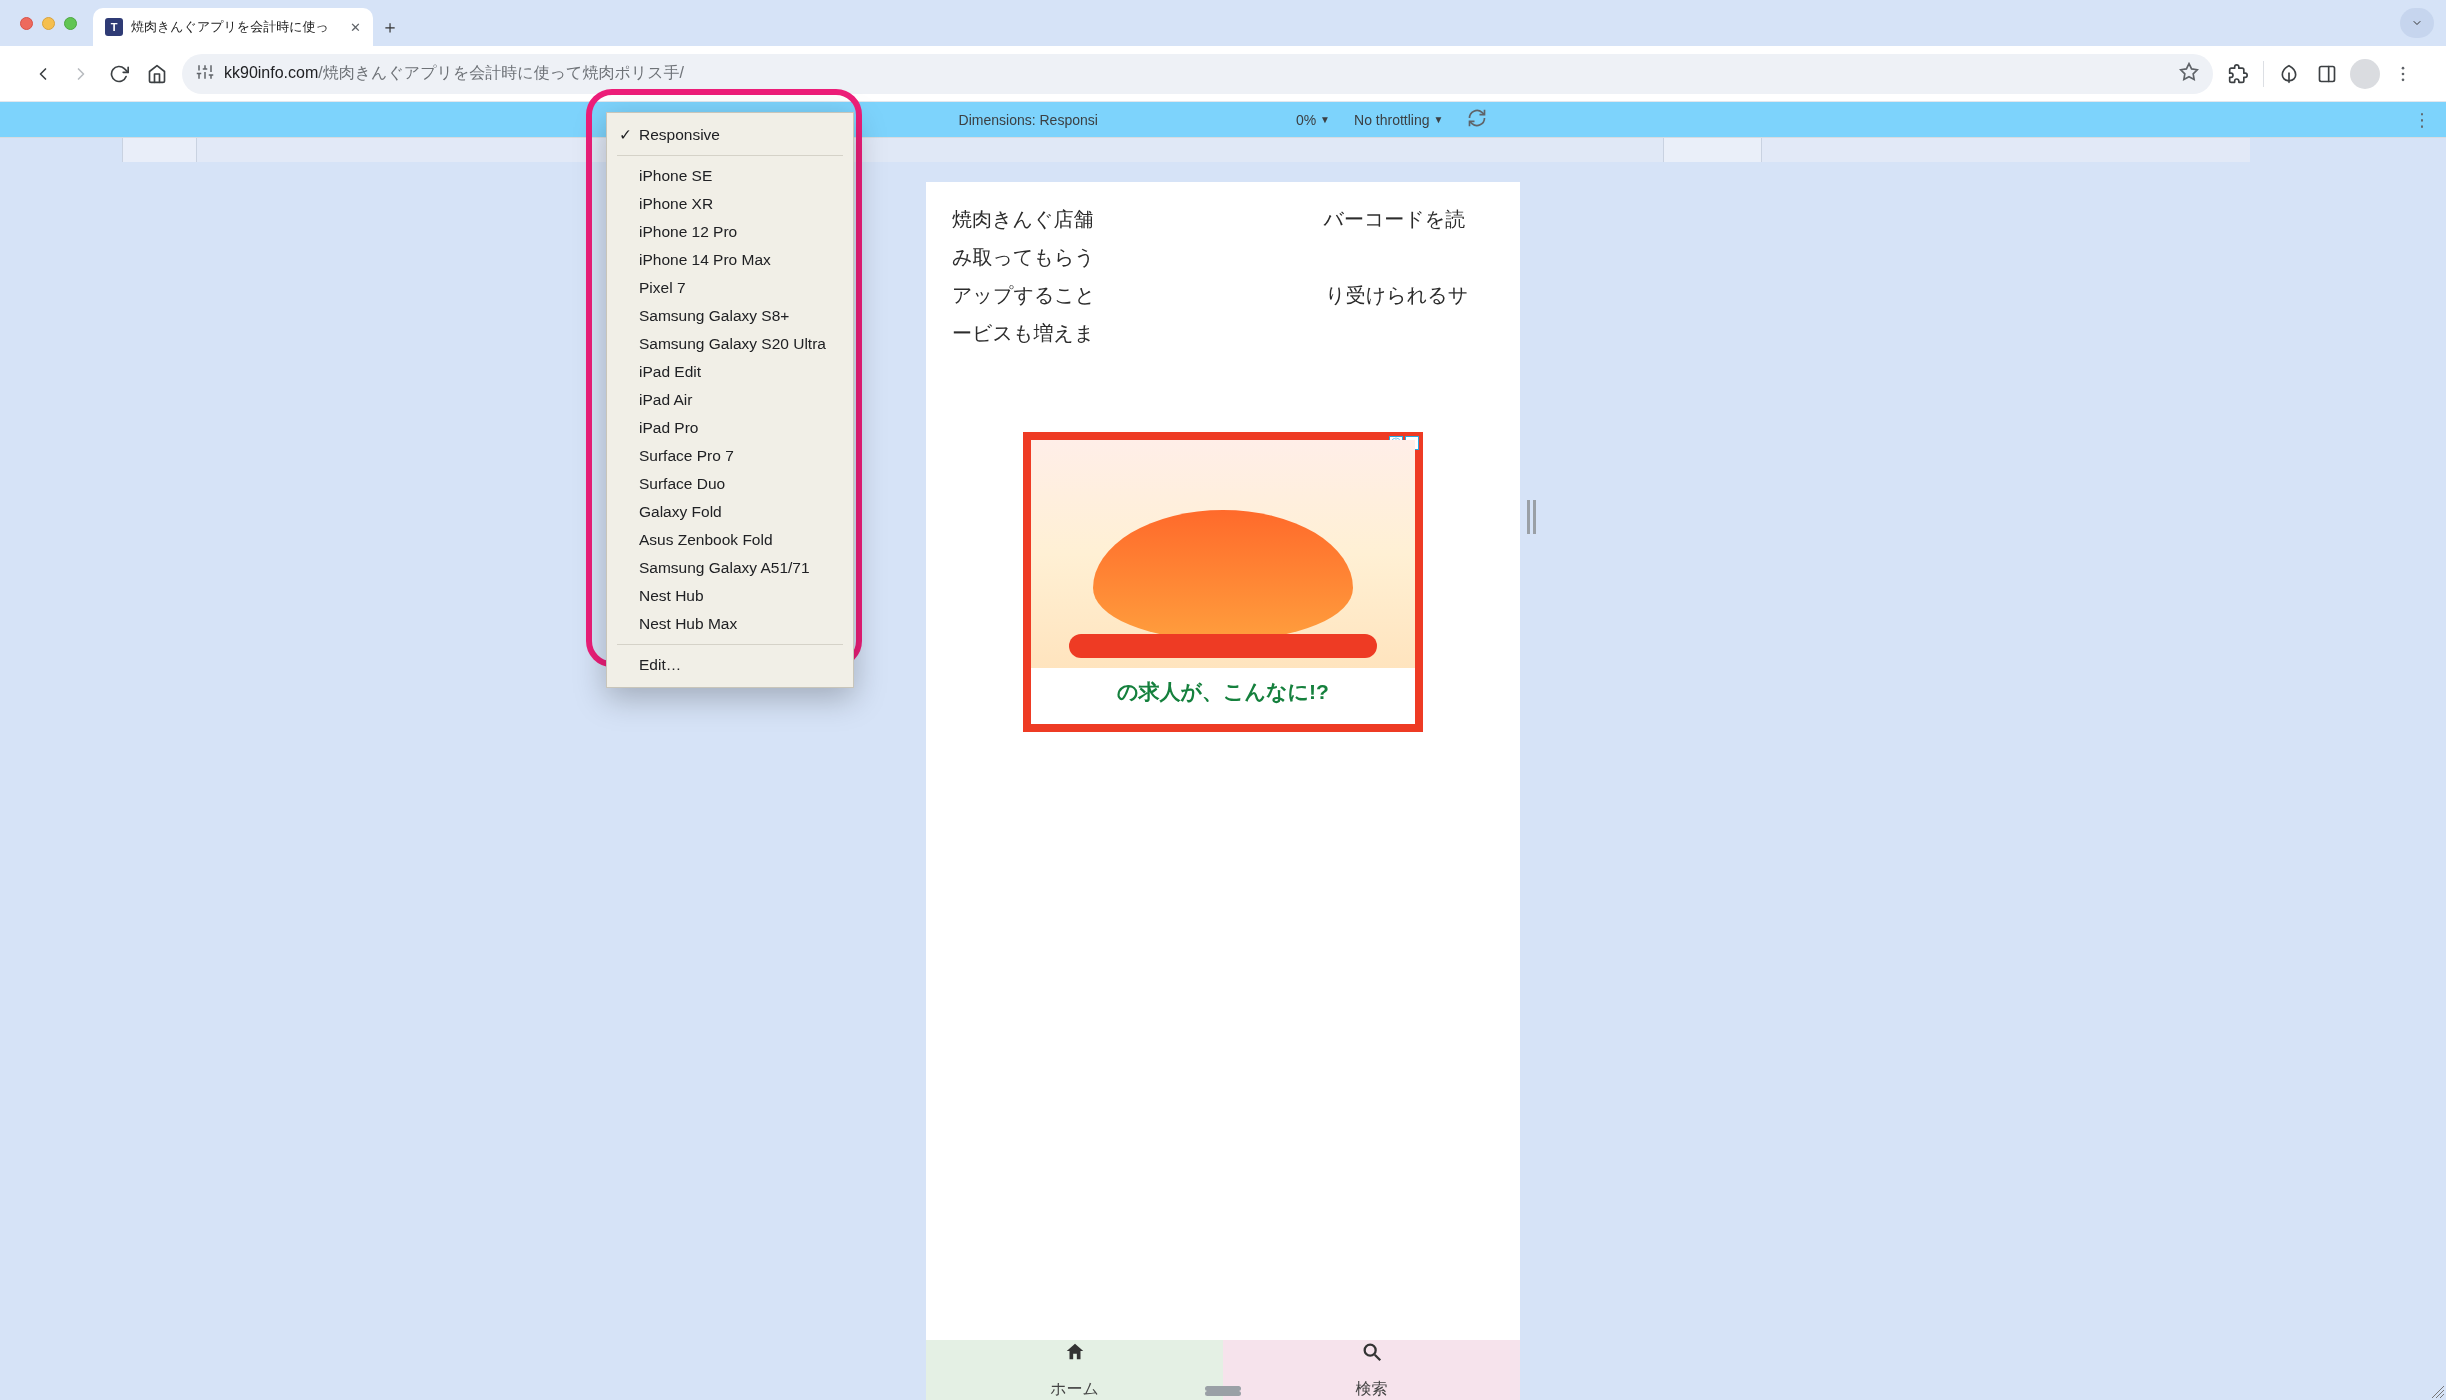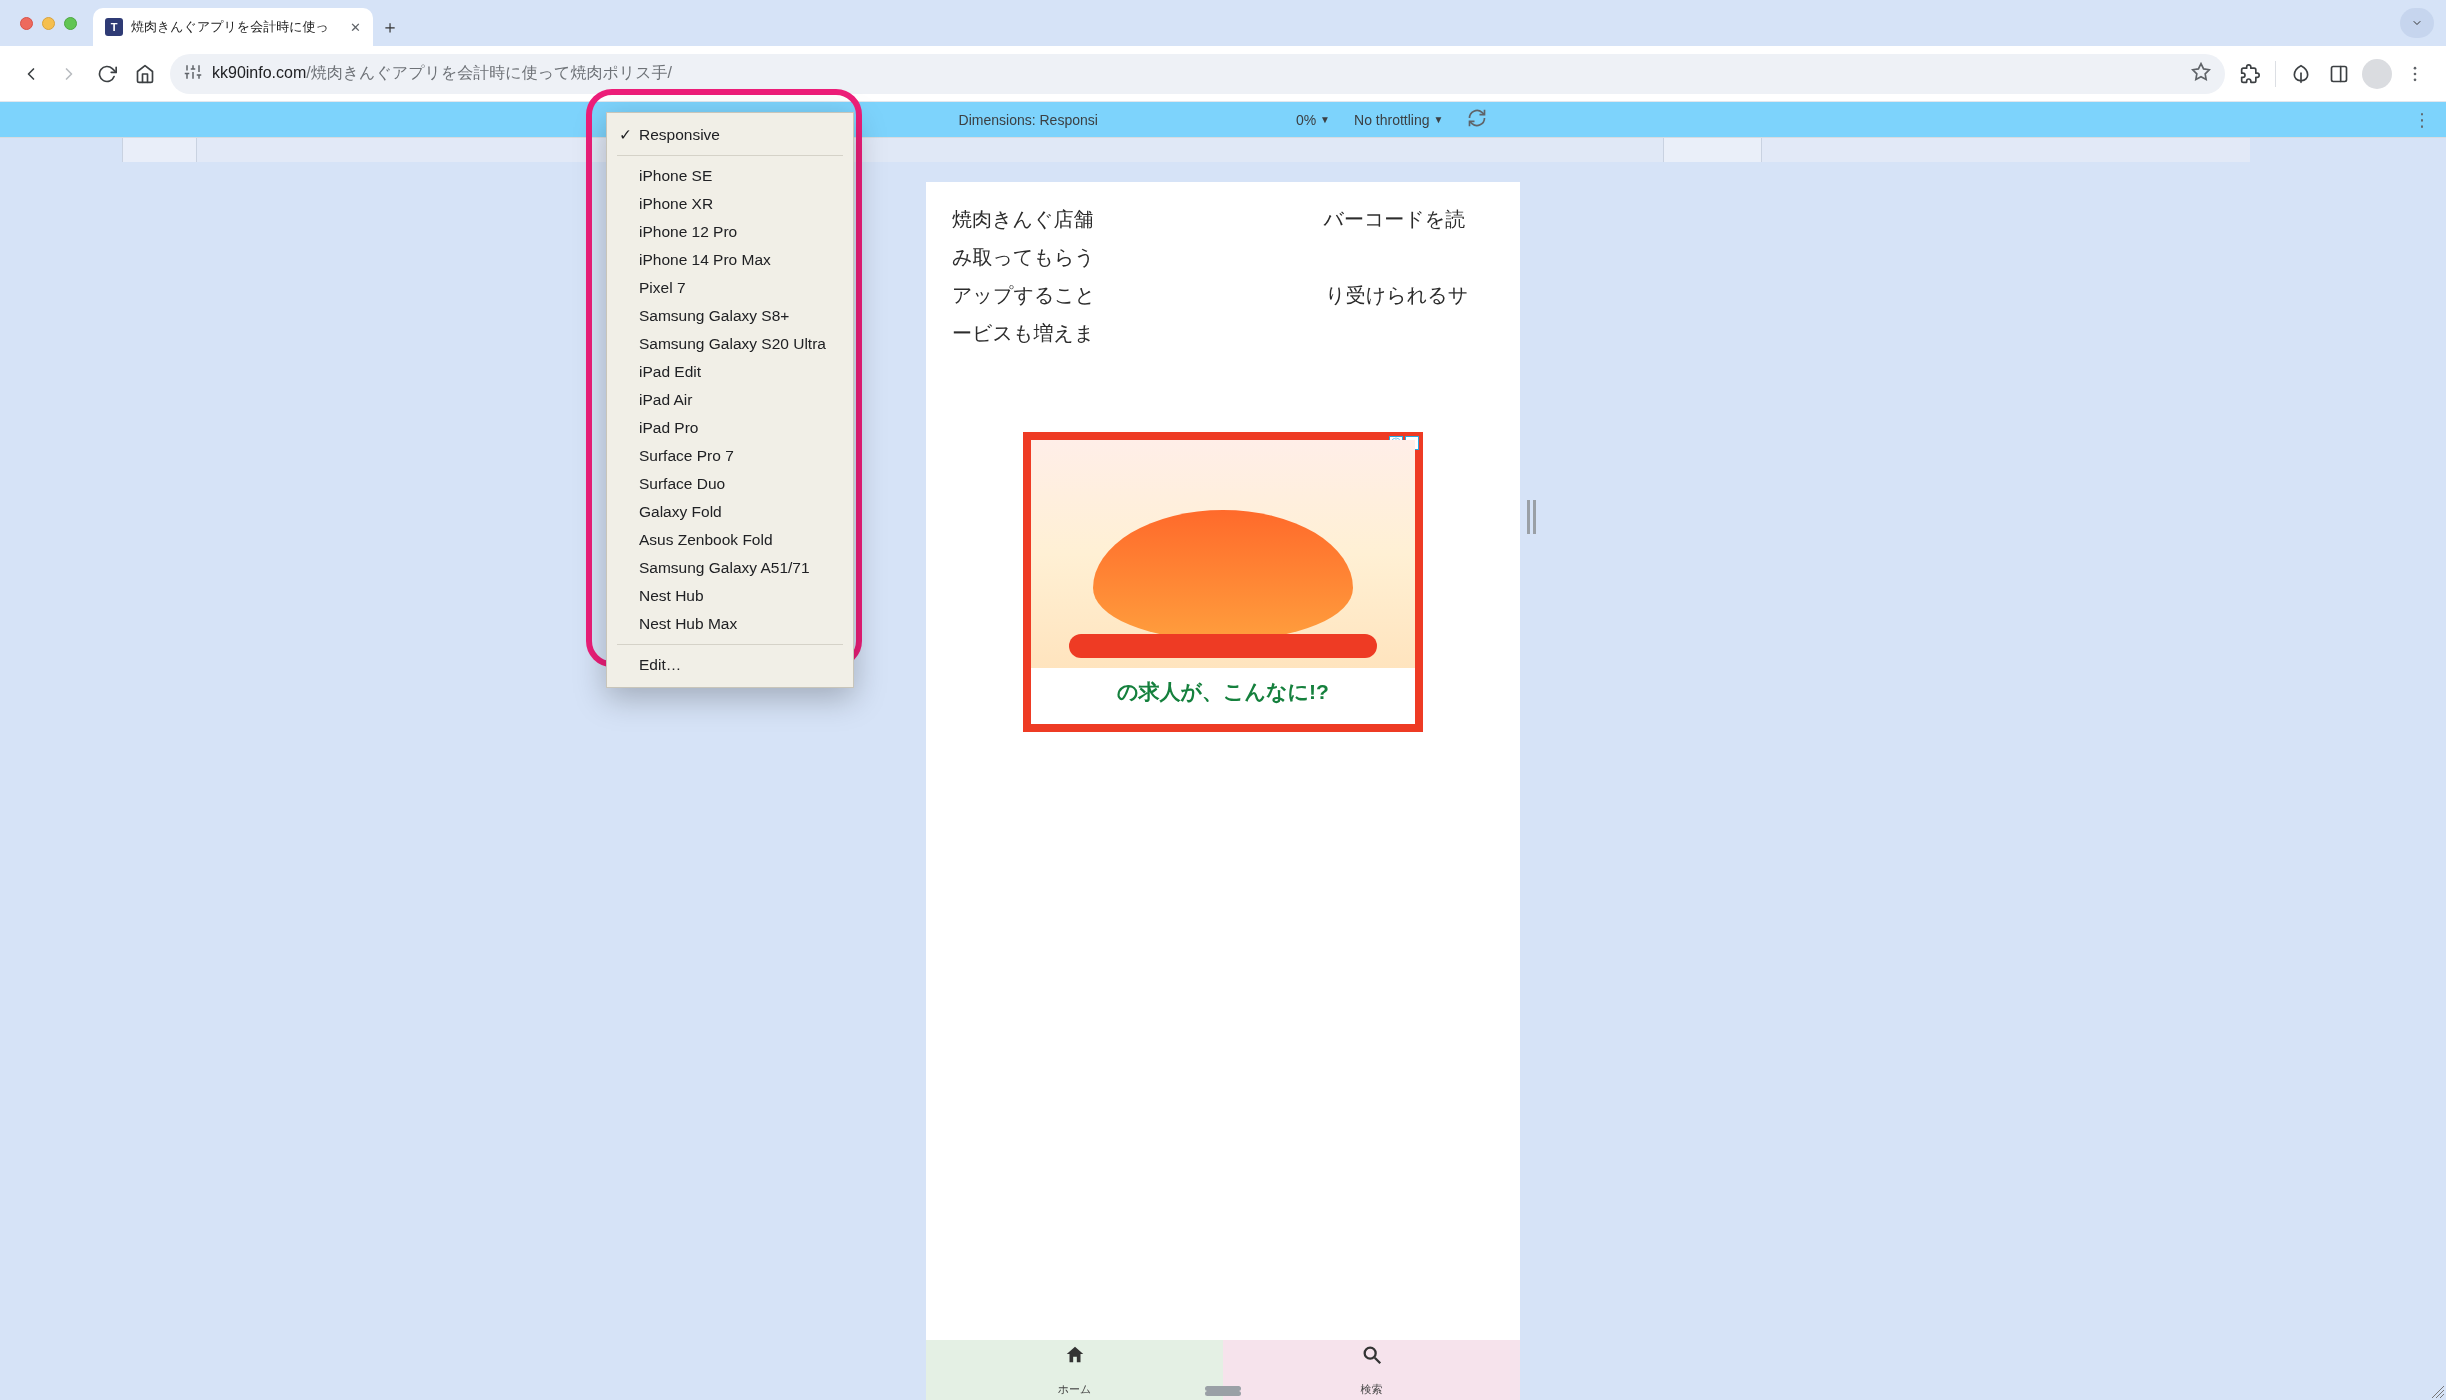--- a/index.html
+++ b/index.html
@@ -14,21 +14,21 @@
     .traffic .y { background:#f5bf4f; border:1px solid #d9a23b;}
     .traffic .g { background:#61c554; border:1px solid #4ca740;}
     .tab { background:#fff; height:38px; width:280px; border-radius:10px 10px 0 0; display:flex; align-items:center; padding:0 12px; gap:8px; position:relative;}
     .tab .favicon { width:18px; height:18px; background:#2f3b75; border-radius:3px; display:flex; align-items:center; justify-content:center; color:#fff; font-size:11px; font-weight:bold;}
     .tab .title { flex:1; font-size:13px; color:#222; overflow:hidden; white-space:nowrap; text-overflow:ellipsis; }
     .tab .close { color:#5f6368; font-size:13px; }
     .newtab { width:34px; height:38px; display:flex; align-items:center; justify-content:center; color:#333; font-size:18px;}
     .caret-box { margin-left:auto; margin-right:12px; width:34px; height:30px; border-radius:16px; background:#c6d5ee; display:flex; align-items:center; justify-content:center; align-self:center;}
     .caret-box svg{width:12px;height:12px;stroke:#333;}
 
-    .toolbar { height:56px; background:#fff; display:flex; align-items:center; padding:0 12px; border-bottom:1px solid #e3e7ee;}
+    .toolbar { height:56px; background:#fff; display:flex; align-items:center; padding:0 24px; border-bottom:1px solid #e3e7ee;}
     .tbtn { width:38px; height:38px; display:flex; align-items:center; justify-content:center; border-radius:6px; color:#3c4043;}
     .tbtn.disabled{color:#b9bcc0;}
     .tbtn svg{width:20px;height:20px;stroke:currentColor;fill:none;stroke-width:2;stroke-linecap:round;stroke-linejoin:round;}
     .addr-wrap{ flex:1; display:flex; align-items:center; background:#eef1f6; border-radius:22px; height:40px; padding:0 14px; gap:10px; margin:0 6px;}
     .addr-wrap .tune svg{width:18px;height:18px;stroke:#5f6368;fill:none;stroke-width:2;}
     .addr-text{ font-size:16px; color:#6e7277; white-space:nowrap; overflow:hidden; }
     .addr-text .domain{ color:#202124; }
     .addr-wrap .star{ margin-left:auto; }
     .addr-wrap .star svg{width:20px;height:20px;stroke:#5f6368;fill:none;stroke-width:2;}
     .avatar { width:30px; height:30px; border-radius:50%; background:#dadce0; margin:0 4px;}
@@ -57,21 +57,21 @@
     .page .para { padding: 18px 26px 0 26px; font-size:20px; line-height:1.9; color:#2c2c2c; }
     .ad-wrap{ margin:80px auto 0; width:400px; height:300px; background:#fff; border:8px solid #ee3b24; position:relative; display:flex; flex-direction:column; align-items:center; justify-content:flex-end; padding-bottom:18px;}
     .ad-badge{position:absolute; top:-4px; right:-4px; display:flex; gap:2px;}
     .ad-badge span{width:14px;height:14px;border:1px solid #29a8df;font-size:10px;display:flex;align-items:center;justify-content:center;color:#29a8df;background:#fff;}
     .ad-graphic{flex:1; width:100%; position:relative; overflow:hidden; background: linear-gradient(180deg,#ffeee8 0%, #fff0d4 50%, #ffe4be 100%);}
     .ad-graphic .blob{position:absolute; bottom:28px; left:50%; transform:translateX(-50%); width:260px; height:130px; background:linear-gradient(180deg,#ff6a2b,#ff9e3d); border-radius:50% 50% 48% 48% / 60% 60% 40% 40%;}
     .ad-graphic .bar{position:absolute; bottom:10px; left:10%; width:80%; height:24px; background:#ee3b24; border-radius:14px;}
     .ad-line{ font-size:21px; font-weight:700; color:#15803d; margin-top:10px;}
 
     .bottom-nav{ position:absolute; bottom:0; left:0; right:0; height:60px; display:flex;}
-    .bottom-nav .cell{ width:50%; display:flex; flex-direction:column; align-items:center; justify-content:center; gap:16px; font-size:11px; color:#444;}
+    .bottom-nav .cell{ width:50%; display:flex; flex-direction:column; align-items:center; justify-content:center; gap:16px; font-size:16px; color:#444;}
     .bottom-nav .cell svg{width:22px;height:22px;fill:#333;}
     .bottom-nav .home{ background:#e4f0e4;}
     .bottom-nav .search{ background:#f6e3ec;}
 
     .divider-handle{ position:absolute; right:-16px; top:338px; width:9px; height:34px; border-left:3px solid #9aa0a6; border-right:3px solid #9aa0a6;}
     .drawer-handle{ position:fixed; bottom:4px; left:50%; transform:translateX(-50%); width:36px; height:5px; background:#9aa0a6; border-radius:3px; box-shadow: 0 -5px 0 #9aa0a6;}
     .resize-grip{ position:fixed; bottom:2px; right:2px; width:16px; height:16px;}
     .resize-grip svg{width:16px;height:16px;stroke:#777;}
   </style>
 </head>

